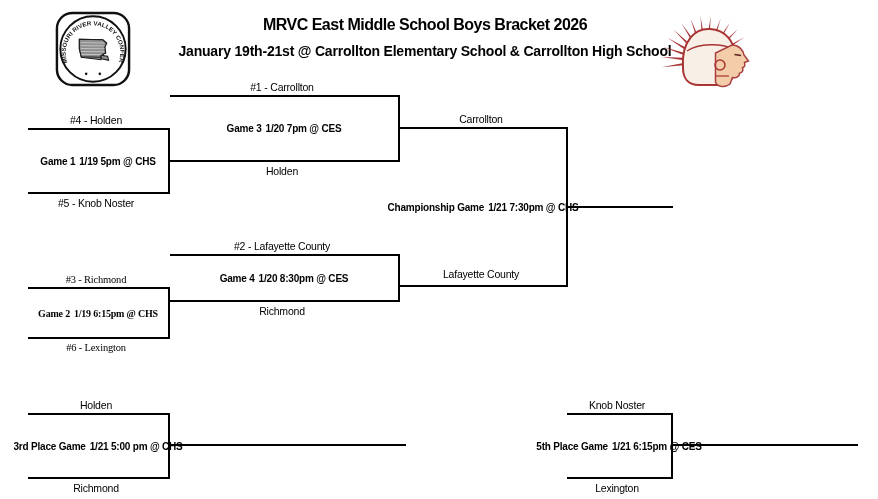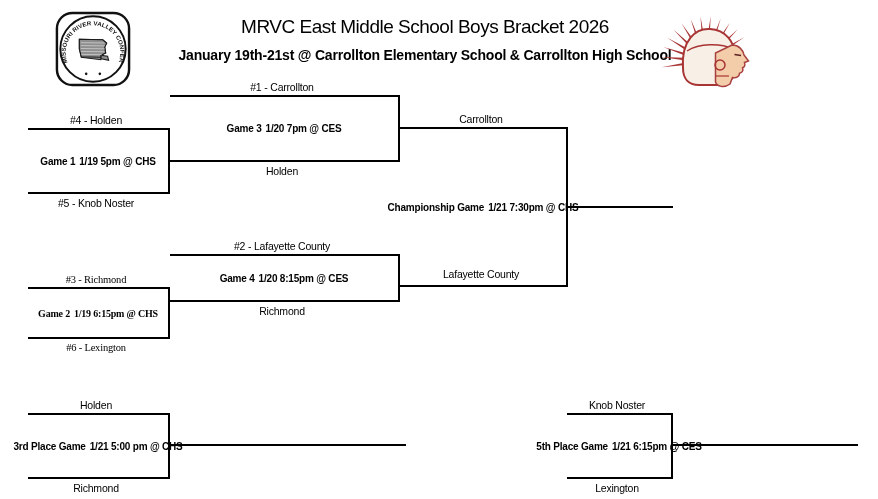--- a/index.html
+++ b/index.html
@@ -1,21 +1,21 @@
 <!DOCTYPE html>
 <html><head>
 <meta charset="utf-8">
 <style>
   html,body{margin:0;padding:0;background:#ffffff;}
   .page{position:relative;width:878px;height:499px;background:#ffffff;overflow:hidden;
         font-family:"Liberation Sans", sans-serif;color:#000;}
 
   
   .titles{position:absolute;left:140px;top:16px;width:570px;text-align:center;}
-  .title{font-size:19px;font-weight:normal;letter-spacing:-0.5px;white-space:nowrap;}
+  .title{font-size:16px;font-weight:bold;letter-spacing:-0.5px;white-space:nowrap;}
   .subtitle{font-size:14px;font-weight:bold;letter-spacing:-0.2px;margin-top:9px;white-space:nowrap;}
   .logo-left{position:absolute;left:54px;top:10px;}
   .logo-right{position:absolute;left:658px;top:4px;}
 
   
   .match{position:absolute;box-sizing:border-box;
          border-top:2px solid #000;border-right:2px solid #000;border-bottom:2px solid #000;
          display:flex;flex-direction:row;justify-content:center;align-items:center;gap:4px;}
   .hline{position:absolute;height:2px;background:#000;}
   .seed{position:absolute;left:-20px;right:-16px;text-align:center;font-size:10.5px;
@@ -119,21 +119,21 @@
   <div class="match m-g3">
     <div class="seed above">#1 - Carrollton</div>
     <div class="gname">Game 3</div>
     <div class="gdet">1/20 7pm @ CES</div>
     <div class="seed below">Holden</div>
   </div>
 
   <div class="match m-g4">
     <div class="seed above">#2 - Lafayette County</div>
     <div class="gname">Game 4</div>
-    <div class="gdet">1/20 8:15pm @ CES</div>
+    <div class="gdet">1/20 8:30pm @ CES</div>
     <div class="seed below">Richmond</div>
   </div>
 
   <div class="match m-ch">
     <div class="seed above">Carrollton</div>
     <div class="gname">Championship Game</div>
     <div class="gdet">1/21 7:30pm @ CHS</div>
     <div class="seed inside-bottom">Lafayette County</div>
   </div>
   <div class="hline l-ch-winner"></div>

